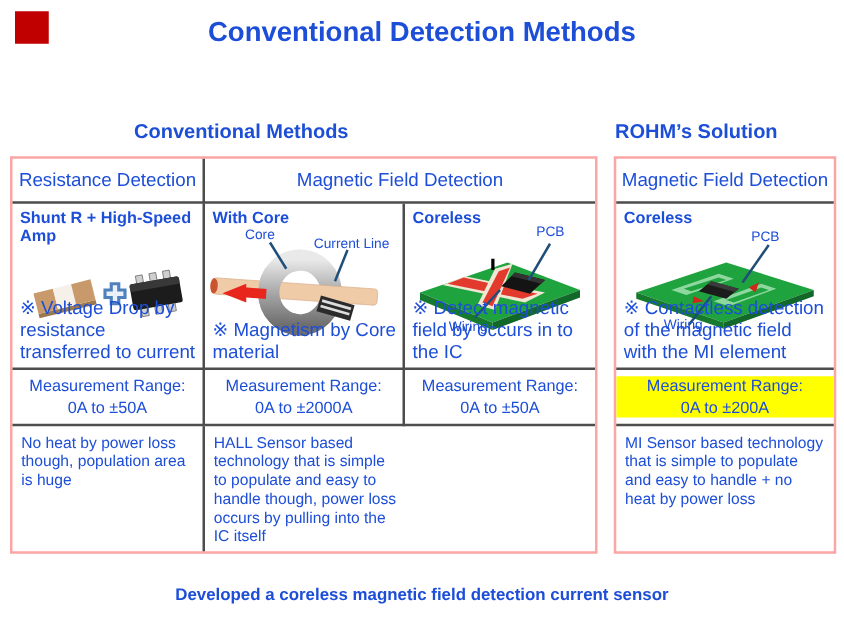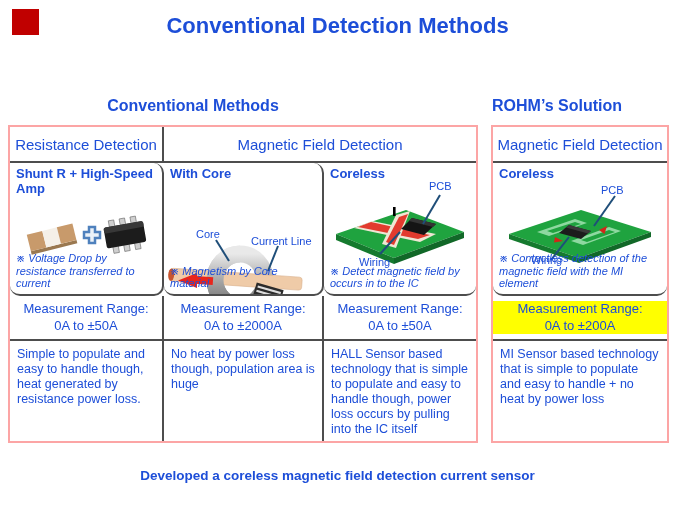--- a/index.html
+++ b/index.html
@@ -15,32 +15,32 @@
   .tbl-left{left:8px;width:470px;height:318px;
             grid-template-columns:154px 160px 152px;
             grid-template-rows:36px 133px 45px 100px;}
   .tbl-right{left:491px;width:178px;height:318px;
              grid-template-columns:1fr;
              grid-template-rows:36px 133px 45px 100px;}
   .cell{position:relative;overflow:hidden;border:0 solid #4d4d4d;box-sizing:border-box;}
   .br{border-right-width:2px;} .bb{border-bottom-width:2px;}
   .hdr{display:flex;align-items:center;justify-content:center;font-size:15px;}
   .span2{grid-column:2/4;}
-  .method{padding:4px 6px;border-radius:10px;}
+  .method{padding:4px 6px;}
   .method-title{font-weight:bold;font-size:13px;line-height:1.15;}
-  .note{position:absolute;bottom:4px;left:6px;right:3px;font-size:11px;line-height:1.15;font-style:italic;}
+  .note{position:absolute;bottom:4px;left:6px;right:3px;font-size:15px;line-height:1.15;}
   .range{display:flex;flex-direction:column;justify-content:center;
          text-align:center;font-size:13px;line-height:1.3;}
   .range-highlight{display:inline-block;background:#FFFF00;padding:0 3px;}
   .desc{padding:6px 7px;font-size:12.5px;line-height:1.2;}
   .fig{position:absolute;}
   .fig svg{display:block;}
   .fig-label{position:absolute;font-size:11px;white-space:nowrap;}
   .fig-shunt{left:6px;top:42px;width:140px;height:60px;}
-  .fig-core{left:2px;top:19px;width:154px;height:96px;margin-top:46px;}
+  .fig-core{left:2px;top:19px;width:154px;height:96px;}
   .fig-pcb1{left:2px;top:17px;width:148px;height:92px;}
   .fig-pcb2{left:2px;top:19px;width:172px;height:88px;}
   .core-label{left:30px;top:0;}
   .currentline-label{left:85px;top:7px;}
   .pcb1-label{left:103px;top:0;}
   .wiring1-label{left:33px;top:76px;}
   .pcb2-label{left:106px;top:2px;}
   .wiring2-label{left:36px;top:72px;}
   .footer{position:absolute;left:0;top:468px;width:100%;text-align:center;
           font-size:13.5px;font-weight:bold;}
@@ -153,21 +153,20 @@
     </div>
     <div class="cell range br bb">
       <span>Measurement Range:</span>
       <span>0A to ±2000A</span>
     </div>
     <div class="cell range bb">
       <span>Measurement Range:</span>
       <span>0A to ±50A</span>
     </div>
 
-    <div class="cell desc br">Simple to populate and easy to handle though, heat generated by resistance power loss.</div>
     <div class="cell desc br">No heat by power loss though, population area is huge</div>
     <div class="cell desc">HALL Sensor based technology that is simple to populate and easy to handle though, power loss occurs by pulling into the IC itself</div>
   </div>
 
   <div class="tbl tbl-right">
 
     <div class="cell hdr bb">Magnetic Field Detection</div>
 
     <div class="cell method bb">
       <div class="method-title">Coreless</div>

